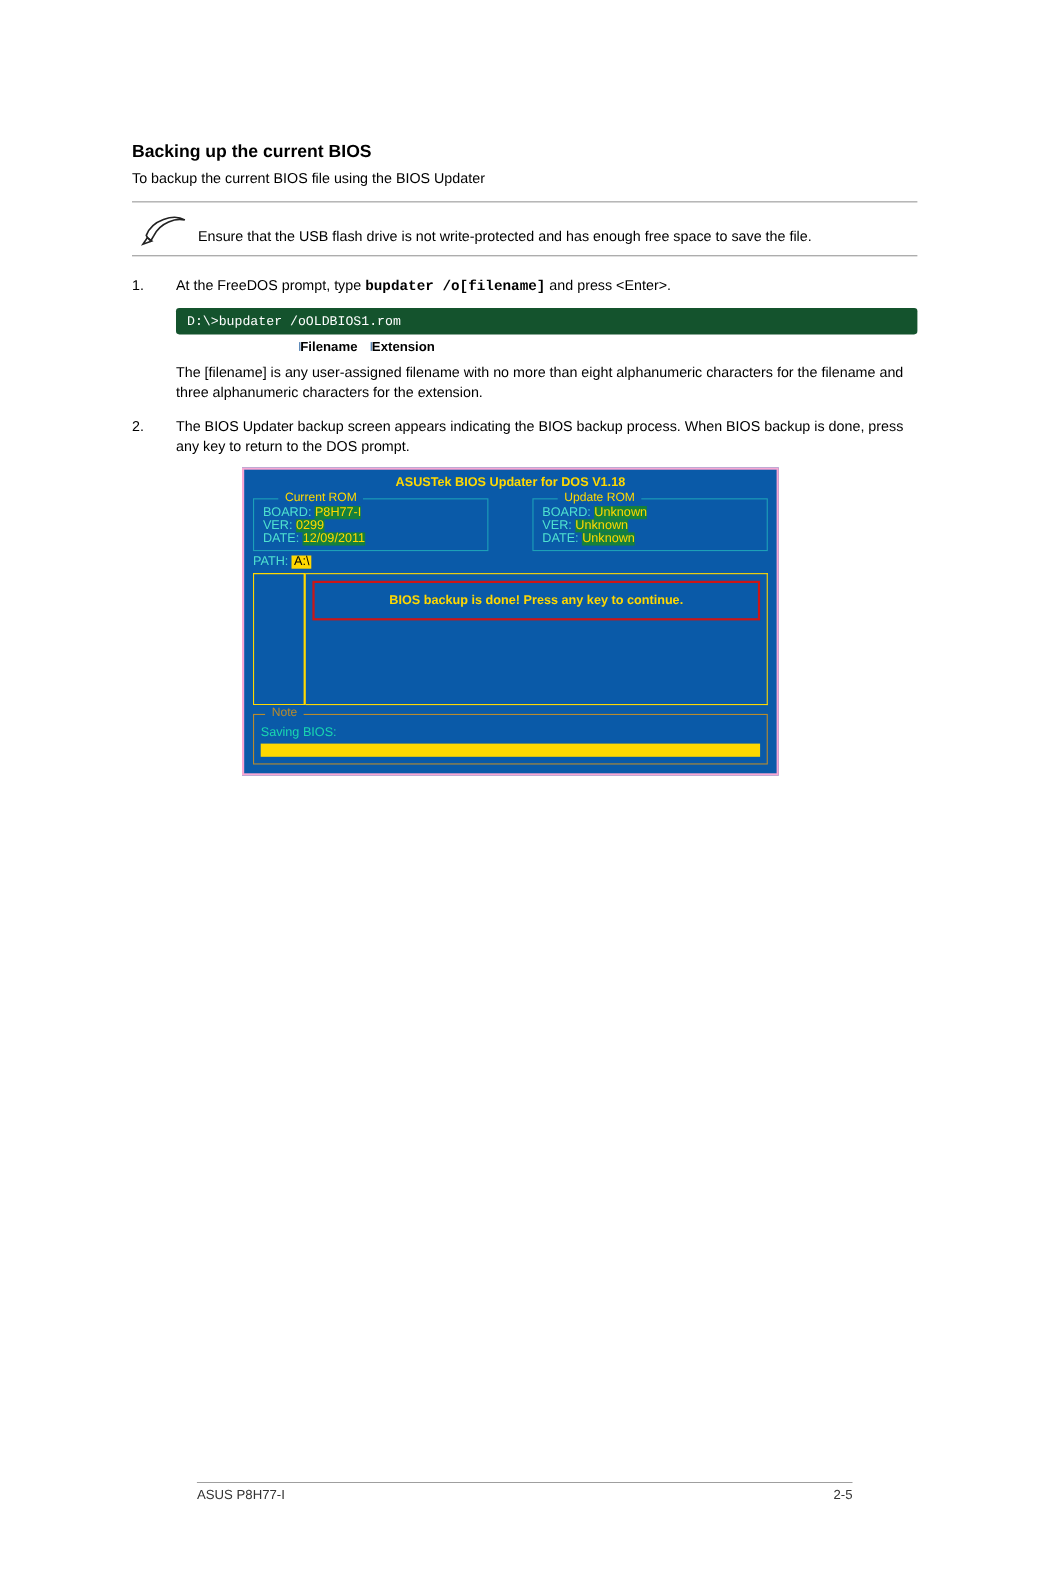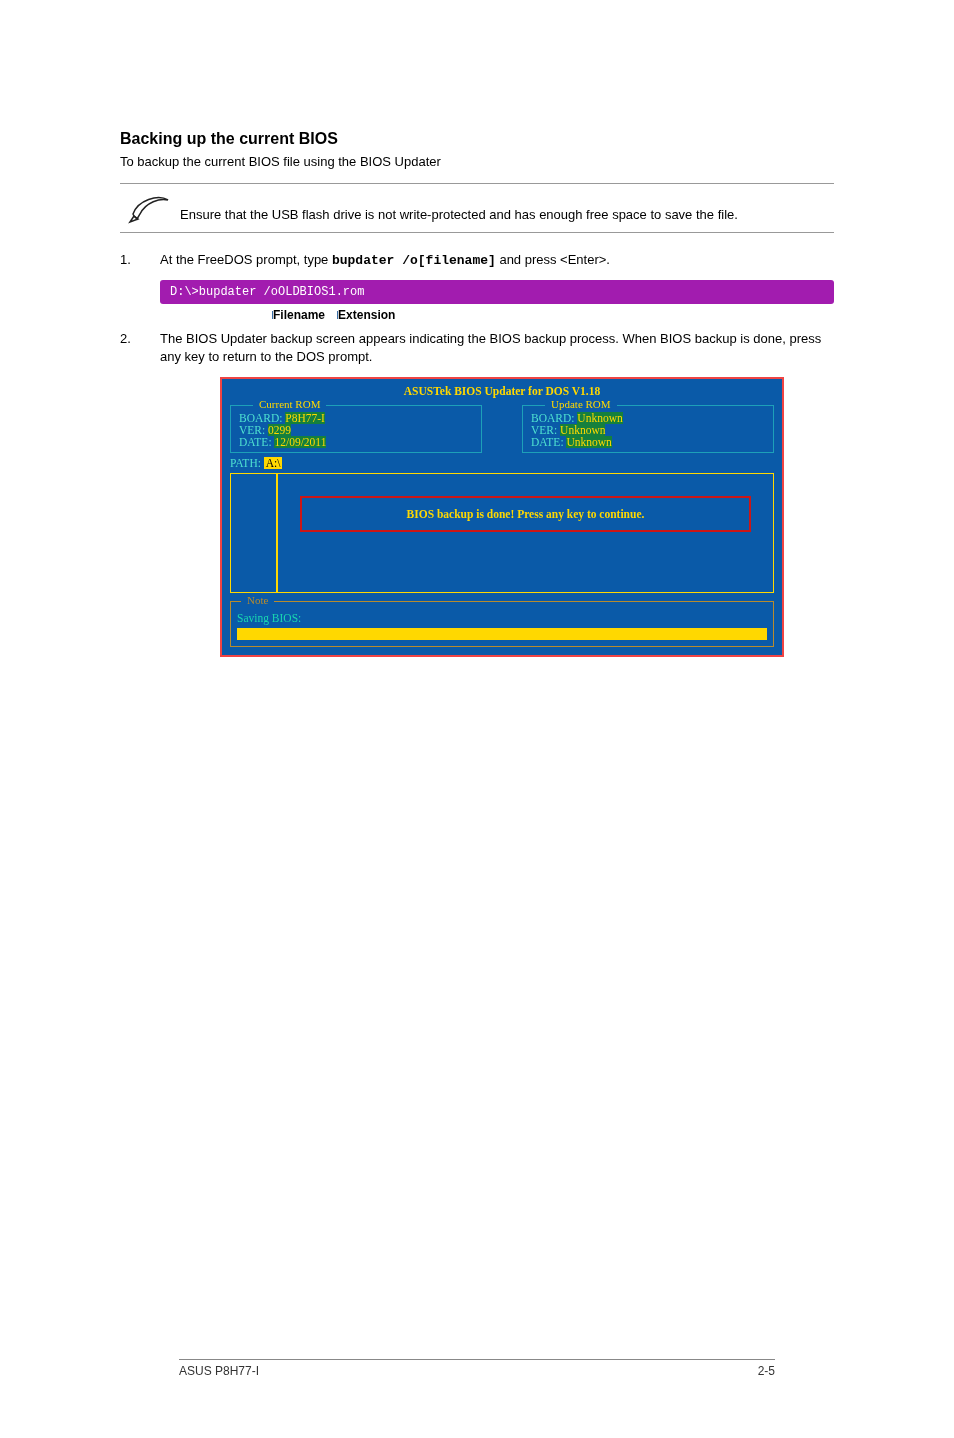--- a/index.html
+++ b/index.html
@@ -52,21 +52,21 @@
   }
   .step-num {
     flex: 0 0 40px;
   }
   .step-body { flex: 1; }
   .mono { font-family: "Courier New", monospace; }
   .codebox-wrap {
     margin: 6px 0 4px 40px;
   }
   .codebox {
-    background: #a21caf;
+    background: #14532d;
     color: #fff;
     font-family: "Courier New", monospace;
     font-size: 12px;
     padding: 5px 10px;
     border-radius: 3px;
     white-space: pre;
   }
   .filename-labels {
     display: flex;
     font-size: 12px;
@@ -76,26 +76,26 @@
   .fl-spacer { width: 112px; }
   .fl-col { display:flex; flex-direction:row; align-items:center; margin-right:6px;}
   .fl-tick { width:1px; height:8px; background:#3a6fa8; }
   .step-sub {
     margin: 0 0 12px 40px;
     font-size: 13px;
     line-height: 1.4;
   }
   
   .bios-box {
-    width: 564px;
+    width: 488px;
     margin: 10px 0 0 100px;
-    border: 2px solid #ef4444;
-    background: #0a5aa8;
-    color: #ffd800;
-    font-family: Liberation Serif, serif;
+    border: 2px solid #f9a8d4;
+    background: #0a5aa8;
+    color: #ffd800;
+    font-family: Liberation Sans, sans-serif;
     font-size: 11.5px;
     padding: 6px 8px 8px 8px;
   }
   .bios-title {
     text-align: center;
     color: #ffd800;
     font-weight: bold;
     margin-bottom: 8px;
   }
   .rom-row {
@@ -139,21 +139,21 @@
     width: 48px;
     border: 1px solid #ffd800;
     border-right: 2px solid #ffd800;
     min-height: 120px;
     margin-right: 0;
   }
   .file-right {
     flex: 1;
     border: 1px solid #ffd800;
     border-left: none;
-    padding: 16px;
+    padding: 0;
   }
   .msg-banner {
     border: 2px solid #cc1616;
     color: #ffd800;
     background: #0a5aa8;
     margin: 6px;
     padding: 10px 6px;
     text-align: center;
     font-weight: bold;
   }
@@ -175,21 +175,21 @@
   .progress-bar {
     height: 12px;
     background: #ffd800;
     width: 100%;
   }
   .footer {
     position: fixed;
     left:0; right:0;
     width: 836px;
     margin: 0 auto;
-    bottom: 0;
+    bottom: 12px;
     padding: 0 120px 60px 120px;
   }
   .footer-line {
     border-top: 1px solid #888;
     padding-top: 4px;
     display: flex;
     justify-content: space-between;
     font-size: 12px;
     color: #333;
   }
@@ -228,20 +228,21 @@
       <div class="fl-tick"></div>
       <span>Filename</span>
     </div>
     <div style="width:6px;"></div>
     <div class="fl-col">
       <div class="fl-tick"></div>
       <span>Extension</span>
     </div>
   </div>
 
+  <p class="step-sub">The [filename] is any user-assigned filename with no more than eight alphanumeric characters for the filename and three alphanumeric characters for the extension.</p>
 
   <div class="step">
     <div class="step-num">2.</div>
     <div class="step-body">The BIOS Updater backup screen appears indicating the BIOS backup process. When BIOS backup is done, press any key to return to the DOS prompt.</div>
   </div>
 
   <div class="bios-box">
     <div class="bios-title">ASUSTek BIOS Updater for DOS V1.18</div>
 
     <div class="rom-row">

